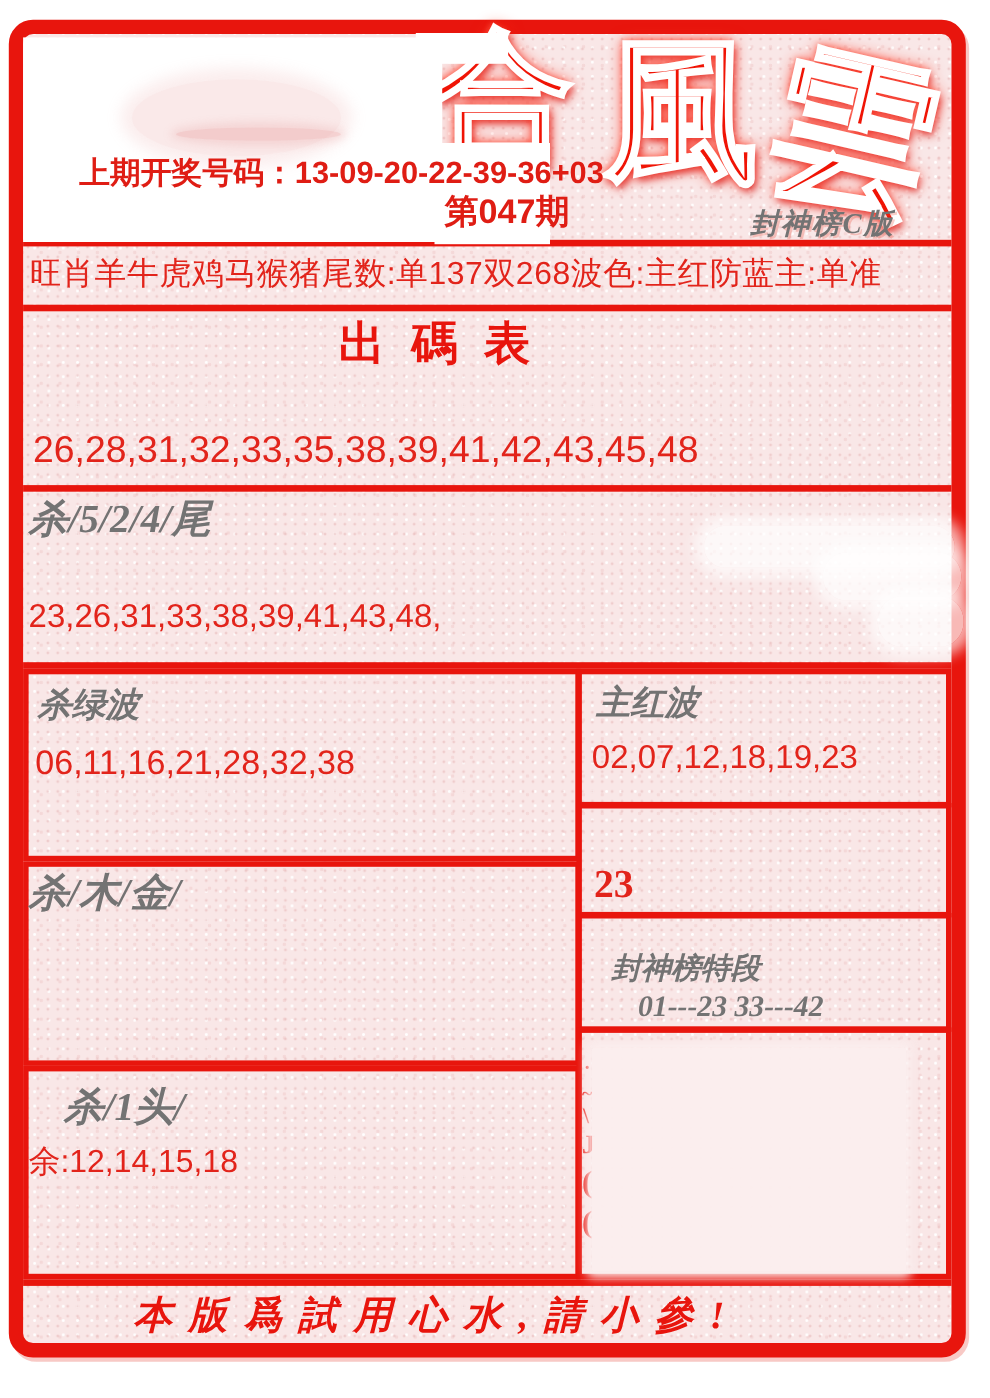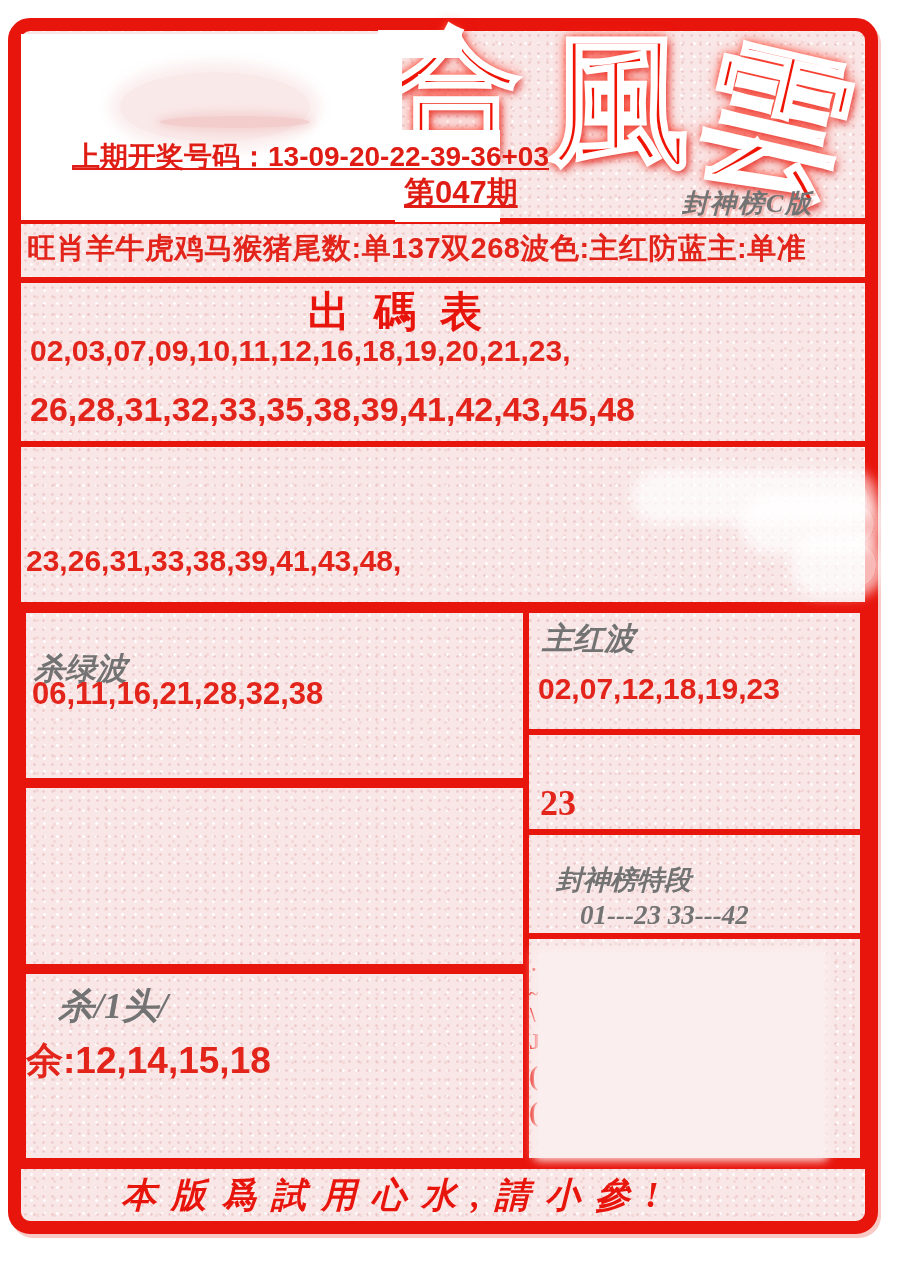--- a/index.html
+++ b/index.html
@@ -17,22 +17,22 @@
       radial-gradient(rgba(231,183,183,0.55) 1px, transparent 1.6px),
       radial-gradient(rgba(255,255,255,0.95) 1px, transparent 1.6px),
       radial-gradient(rgba(238,198,198,0.45) 1.3px, transparent 1.9px);
     background-size:9px 9px, 13px 13px, 17px 17px;
     background-position:0 0, 4px 6px, 8px 3px;
     box-shadow:3px 4px 0 rgba(228,40,25,.25);
   }
   .hline{position:absolute; left:21px; width:844px; height:6px; background:#e8150d;}
   .cell{position:absolute; box-sizing:border-box; border:5px solid #e8150d; background:transparent;}
   .red{color:#df1d14;}
-  .b{font-weight:bold;text-decoration:underline;}
-  .num{font-family:"Liberation Sans", sans-serif; font-weight:bold; color:#e2241b; white-space:nowrap;}
+  .b{font-weight:bold;}
+  .num{font-family:"Liberation Sans", sans-serif; font-weight:normal; color:#e2241b; white-space:nowrap;}
   .cjk-italic{font-family:Liberation Serif, serif; font-style:italic; font-weight:bold; color:#737373; white-space:nowrap;}
   .abs{position:absolute; white-space:nowrap;}
 
   
   .title-char{
     position:absolute; font-family:"Liberation Serif", serif; font-weight:bold;
     color:#f01405; -webkit-text-stroke:2.5px #ffffff;
     text-shadow:0 0 14px rgba(255,46,26,.9), 3px 4px 7px rgba(205,0,0,.65), -2px -2px 5px rgba(255,120,100,.55);
     z-index:1; line-height:1;
   }
@@ -78,43 +78,44 @@
 
   <div class="hline" style="top:218px;"></div>
   <div class="hline" style="top:277px;"></div>
   <div class="hline" style="top:441px;"></div>
   <div class="hline" style="top:602px;"></div>
   <div class="hline" style="top:1163px;"></div>
 
   <div class="abs num" style="left:27px; top:229px; font-size:29px; letter-spacing:0.5px;">旺肖羊牛虎鸡马猴猪尾数:单137双268波色:主红防蓝主:单准</div>
 
   <div class="abs" style="left:21px; top:284px; width:748px; text-align:center; font-family:'Liberation Serif',serif; font-weight:bold; color:#e8150d; font-size:42px; letter-spacing:24px; text-indent:24px; white-space:nowrap;">出碼表</div>
-  <div class="abs num" style="left:30px; top:334px; font-size:30px;">02,03,07,09,10,11,12,16,18,19,20,21,23,</div>
   <div class="abs num" style="left:30px; top:390px; font-size:34px;">26,28,31,32,33,35,38,39,41,42,43,45,48</div>
 
+  <div class="abs cjk-italic" style="left:26px; top:448px; font-size:36px;">杀/5/2/4/尾</div>
   <div class="abs num" style="left:26px; top:544px; font-size:30px;">23,26,31,33,38,39,41,43,48,</div>
   <div class="smear" style="left:640px; top:478px; width:228px; height:38px;"></div>
   <div class="smear" style="left:748px; top:502px; width:126px; height:44px;"></div>
   <div class="smear" style="left:798px; top:542px; width:78px; height:46px;"></div>
 
   <div class="cell" style="left:21px; top:608px; width:507px; height:175px;"></div>
   <div class="cell" style="left:21px; top:783px; width:507px; height:186px;"></div>
   <div class="cell" style="left:21px; top:969px; width:507px; height:194px;"></div>
 
   <div class="cell" style="left:524px; top:608px; width:341px; height:126px;"></div>
   <div class="cell" style="left:524px; top:730px; width:341px; height:104px;"></div>
   <div class="cell" style="left:524px; top:830px; width:341px; height:108px;"></div>
   <div class="cell" style="left:524px; top:934px; width:341px; height:229px;"></div>
 
-  <div class="abs cjk-italic" style="left:34px; top:620px; font-size:31px;margin-top:28px;">杀绿波</div>
+  <div class="abs cjk-italic" style="left:34px; top:620px; font-size:31px;">杀绿波</div>
   <div class="abs num" style="left:32px; top:676px; font-size:31px;">06,11,16,21,28,32,38</div>
 
+  <div class="abs cjk-italic" style="left:26px; top:788px; font-size:36px;">杀/木/金/</div>
 
   <div class="abs cjk-italic" style="left:26px; top:982px; font-size:36px;padding-left:32px;">杀/1头/</div>
-  <div class="abs num" style="left:26px; top:1036px; font-size:37px;">余:12,14,15,18</div>
+  <div class="abs num" style="left:26px; top:1036px; font-size:29px;">余:12,14,15,18</div>
 
   <div class="abs cjk-italic" style="left:542px; top:618px; font-size:31px;">主红波</div>
   <div class="abs num" style="left:538px; top:672px; font-size:30px;">02,07,12,18,19,23</div>
 
   <div class="abs" style="left:540px; top:782px; font-size:36px; font-family:'Liberation Serif',serif; font-weight:bold; color:#e2241b;">23</div>
 
   <div class="abs cjk-italic" style="left:556px; top:862px; font-size:27px;">封神榜特段</div>
   <div class="abs cjk-italic" style="left:580px; top:900px; font-size:27px;">01---23 33---42</div>
 
   <span class="fragment" style="left:531px; top:960px; font-size:18px;">·</span>

